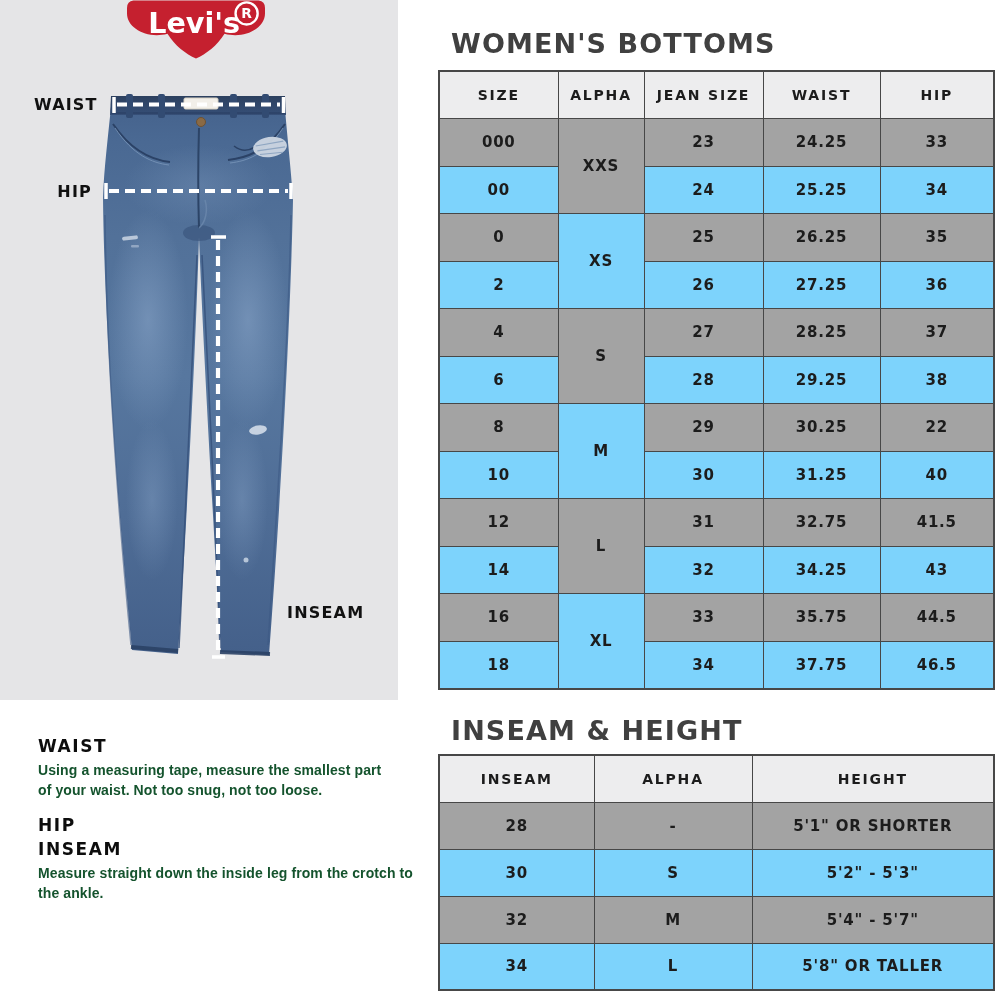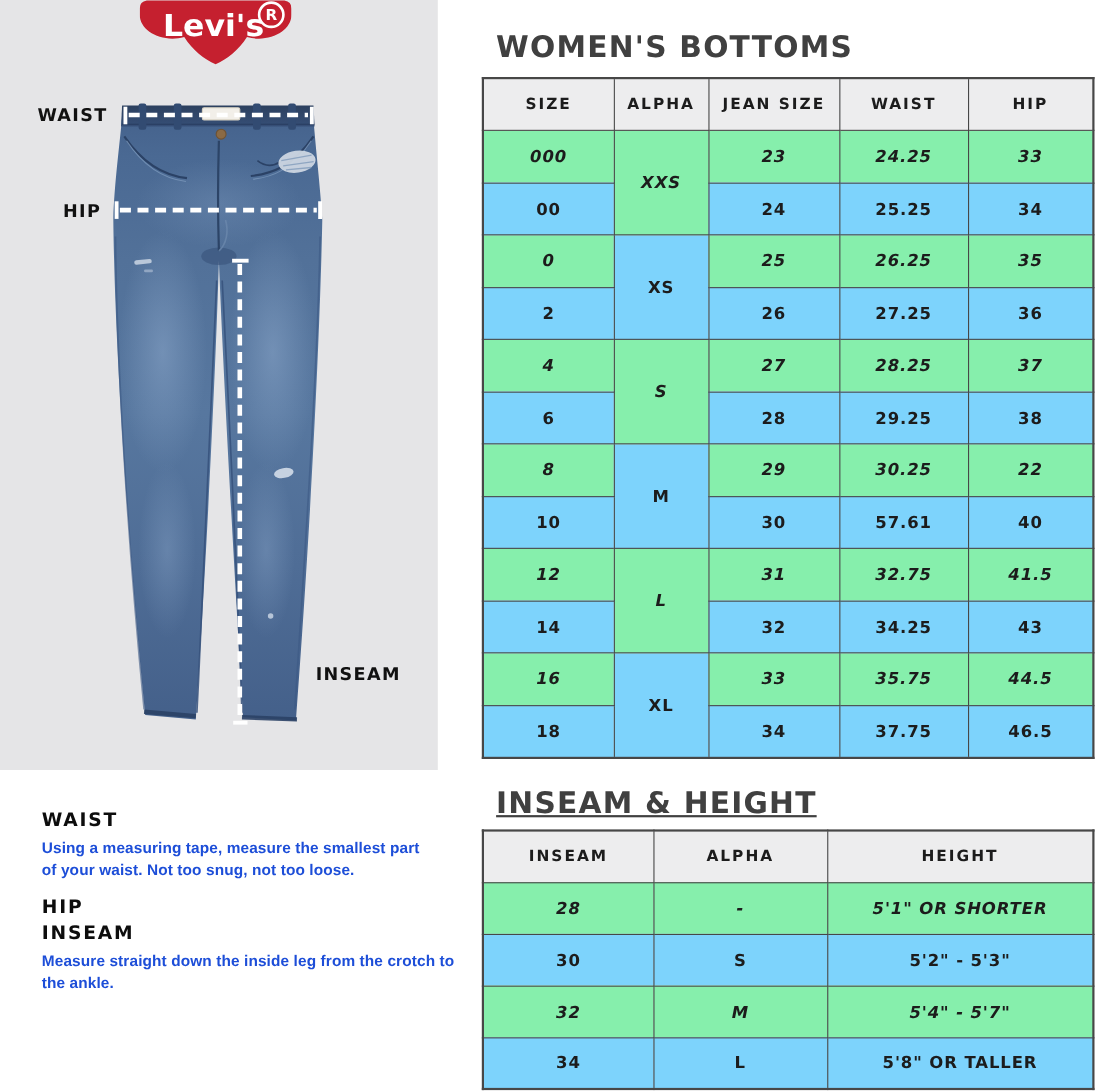--- a/index.html
+++ b/index.html
@@ -22,41 +22,41 @@
   .fig-label.hip    { left:34px;  top:182px; width:58px; text-align:right; }
   .fig-label.inseam { left:287px; top:603px; }
   
   .guide { position:absolute; left:38px; top:736px; width:437px; }
   .guide h3 {
     margin:0 0 4px 0; font-family:"DejaVu Sans","Liberation Sans",sans-serif;
     font-size:17px; font-weight:bold; letter-spacing:1.6px; color:#0d0d0d;
   }
   .guide p {
     margin:0 0 15px 0; font-size:14px; line-height:20px; font-weight:600;
-    color:#1d4ed8; white-space:pre-line; letter-spacing:.1px;
+    color:#14532d; white-space:pre-line; letter-spacing:.1px;
   }
   
   .sec-title {
     position:absolute; left:451px;
     font-family:"DejaVu Sans","Liberation Sans",sans-serif;
     font-size:27px; font-weight:bold; letter-spacing:1.1px; color:#404040;
   }
   #title-bottoms { top:28px; }
-  #title-inseam  { top:715px;text-decoration:underline; }
+  #title-inseam  { top:715px; }
   table.sizes {
     position:absolute; border-collapse:collapse; table-layout:fixed;
     border:2.5px solid #474747;
     font-family:"DejaVu Sans","Liberation Sans",sans-serif;
   }
   table.sizes td {
     border:1.5px solid #474747; text-align:center; vertical-align:middle;
     font-weight:bold; font-size:15px; letter-spacing:.8px; color:#1c1c1c; padding:0;
   }
   table.sizes td.hd { background:#ededee; font-size:14px; letter-spacing:1.8px; }
-  table.sizes td.w  { background:#86efac;font-style:italic; }
+  table.sizes td.w  { background:#a3a3a3; }
   table.sizes td.g  { background:#7dd3fc; }
   #t1 { left:438px; top:70px;  width:555px; height:618px; }
   #t1 tr { height:47.5px;padding-left:12px; }
   #t2 { left:438px; top:754px; width:555px; height:235px; }
   #t2 tr { height:47px; }
 </style>
 </head>
 <body>
 
 <div class="page">
@@ -243,21 +243,21 @@
         <tr>
           <td class="w">8</td>
           <td class="g" rowspan="2">M</td>
           <td class="w">29</td>
           <td class="w">30.25</td>
           <td class="w">22</td>
         </tr>
         <tr>
           <td class="g">10</td>
           <td class="g">30</td>
-          <td class="g">57.61</td>
+          <td class="g">31.25</td>
           <td class="g">40</td>
         </tr>
         <tr>
           <td class="w">12</td>
           <td class="w" rowspan="2">L</td>
           <td class="w">31</td>
           <td class="w">32.75</td>
           <td class="w">41.5</td>
         </tr>
         <tr>

